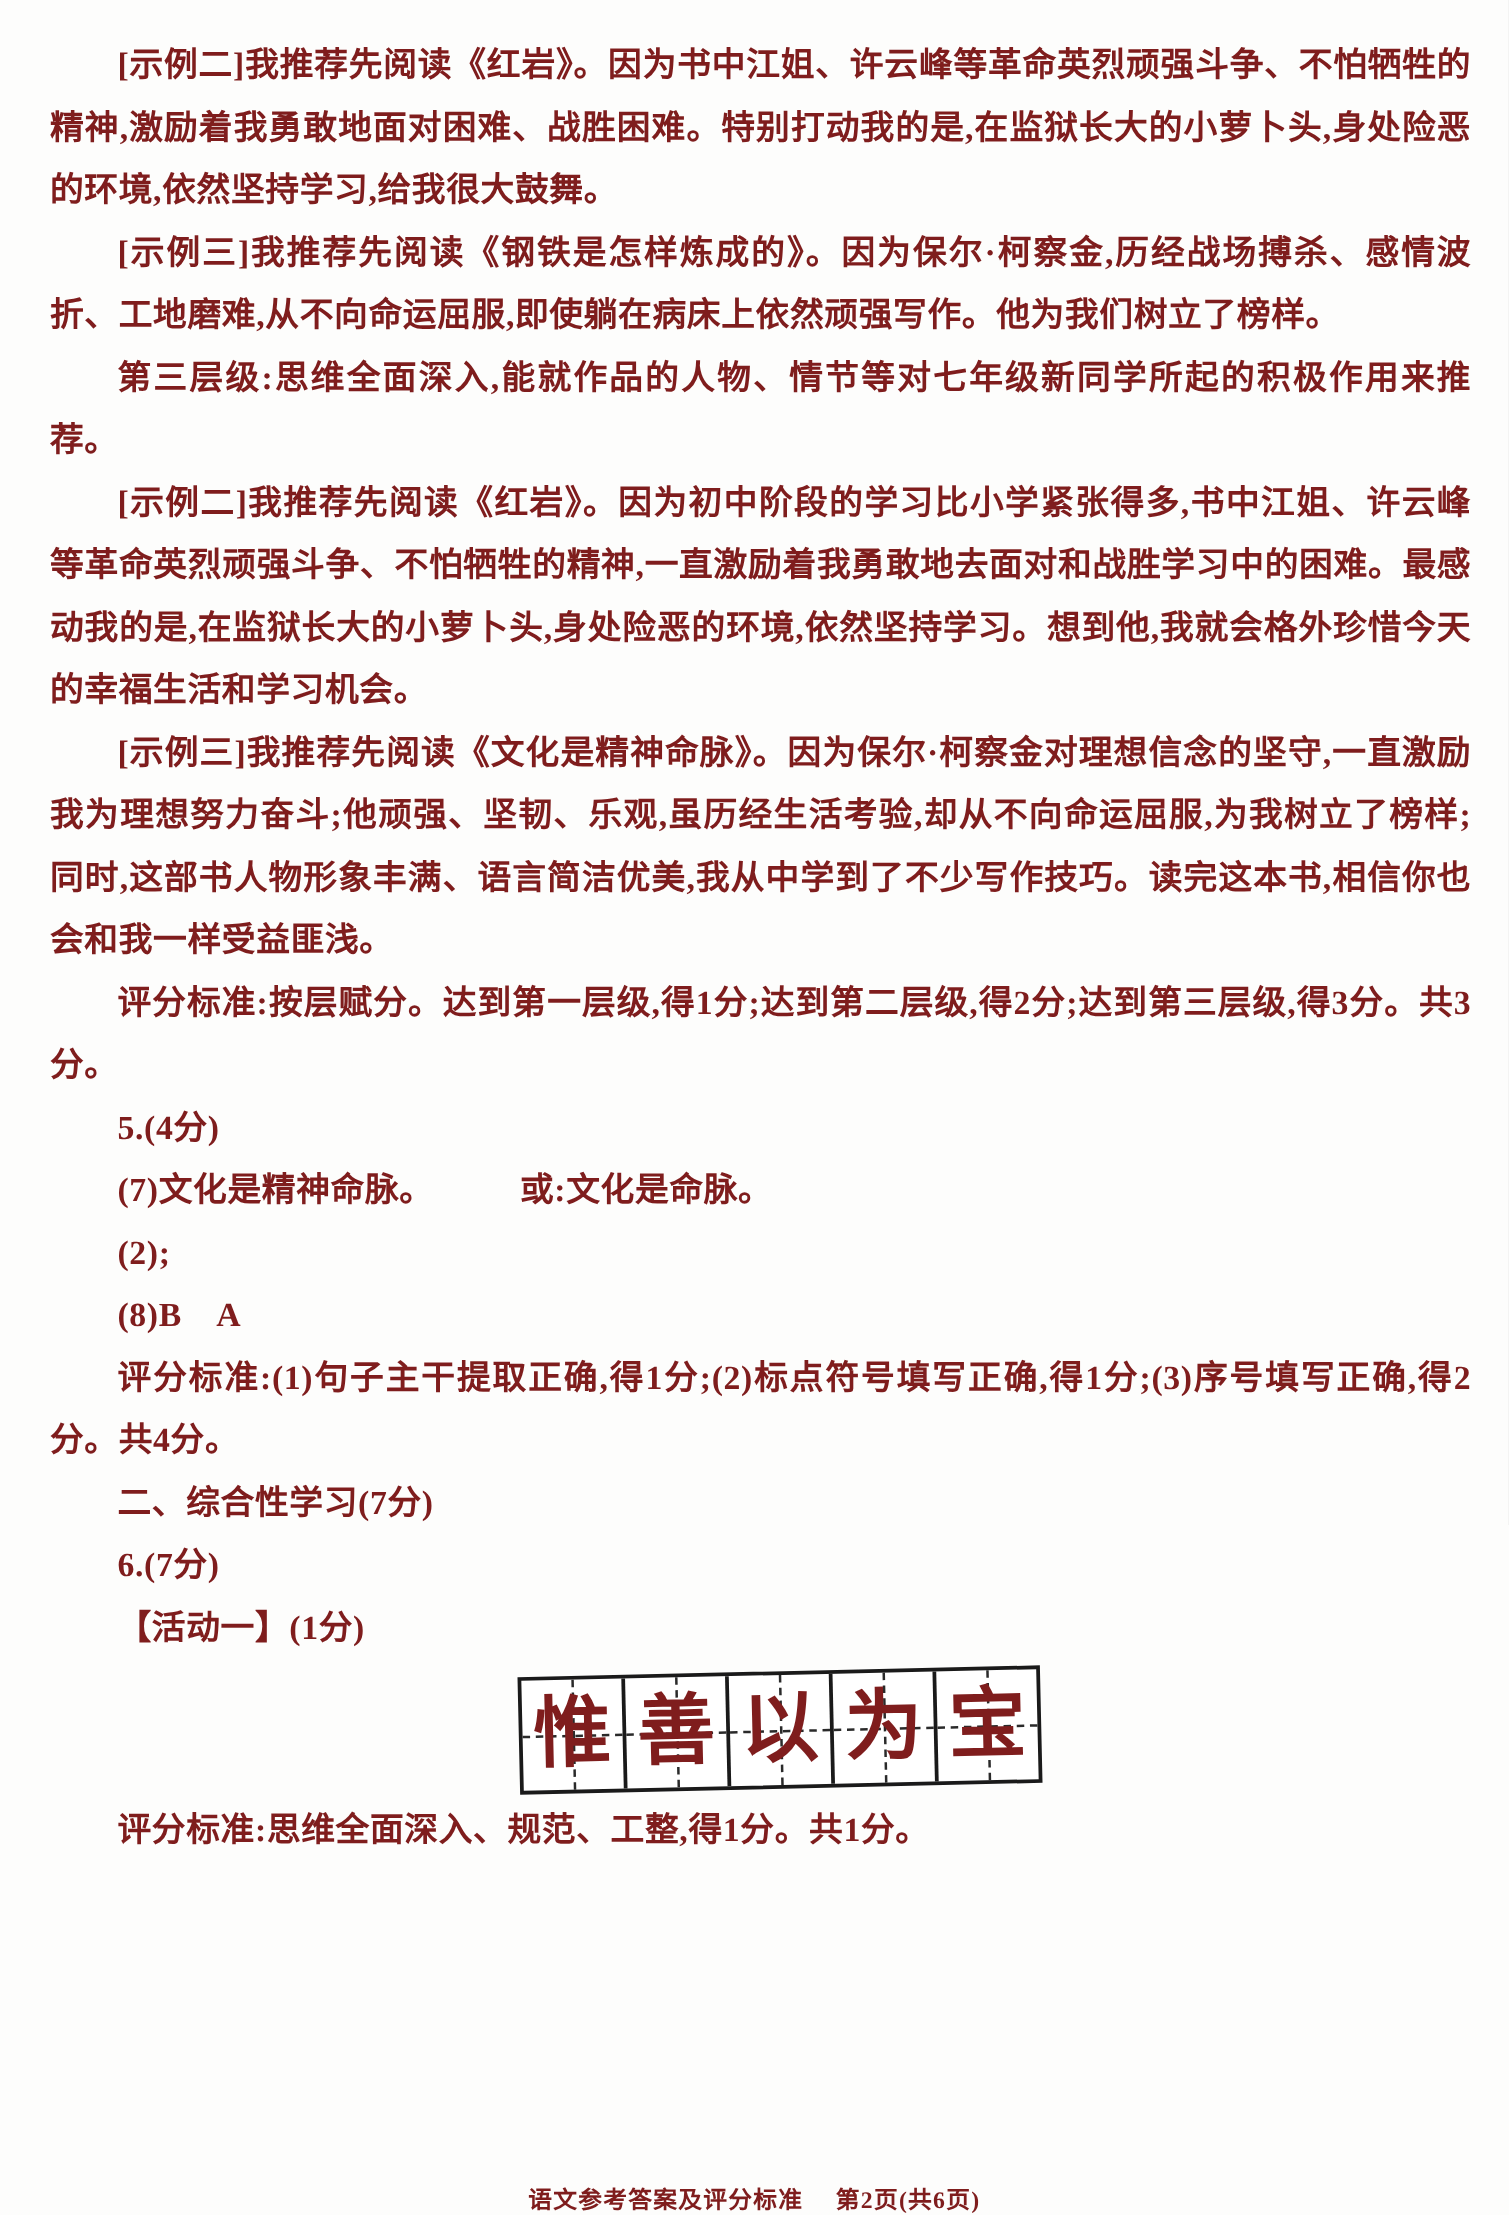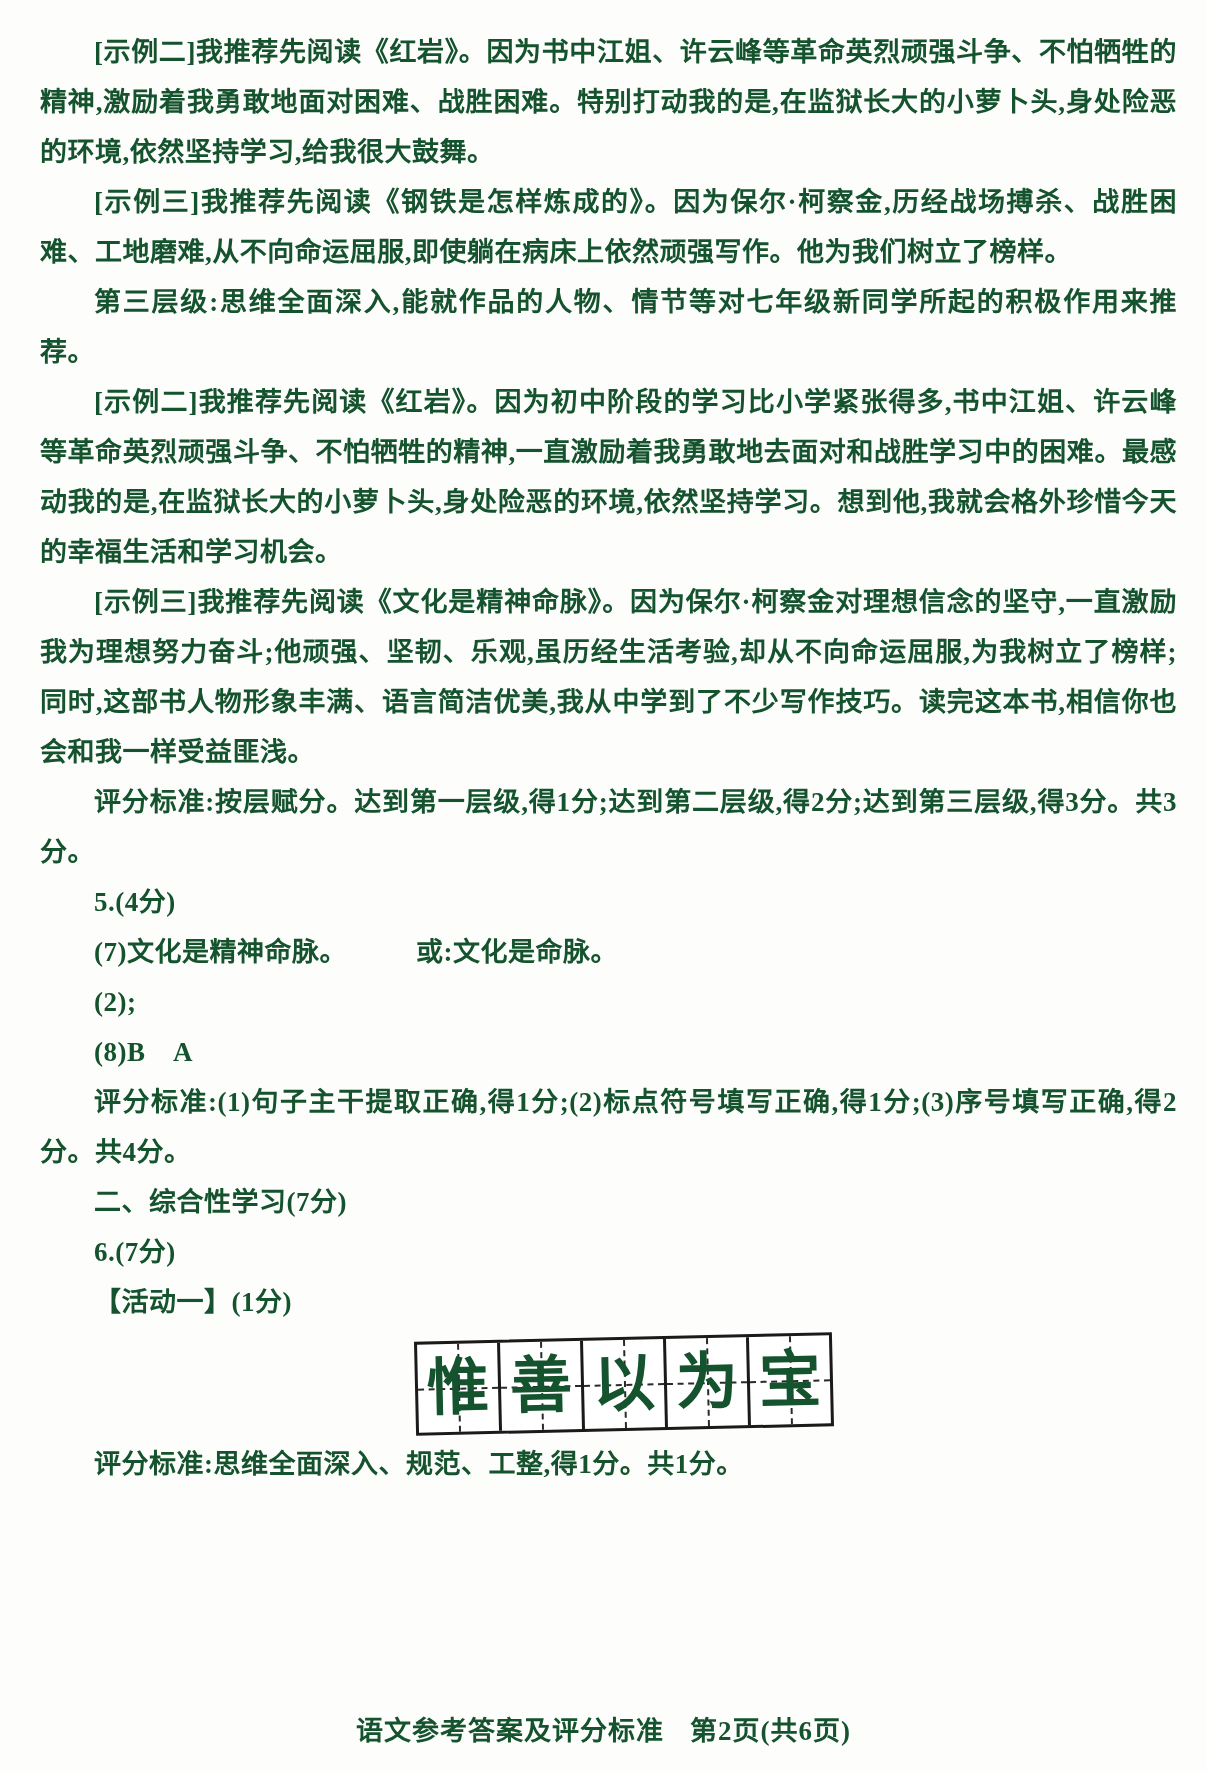--- a/index.html
+++ b/index.html
@@ -1,21 +1,21 @@
 <!DOCTYPE html>
 <html lang="zh-CN"><head>
 <meta charset="utf-8">
 <style>
   html,body{margin:0;padding:0;background:#e8e8e8;}
   .page{
     position:relative;
     width:1207px;height:1772px;
     margin:0 auto;
     background:#fdfdfc;
-    color:#14532d;
+    color:#7f1d1d;
     font-family:"Liberation Serif","DejaVu Serif",serif;
     overflow:hidden;
   }
   .textblock{
     padding:27px 30px 0 40px;
   }
   p.para{
     margin:0;
     font-size:27px;
     line-height:50px;
@@ -56,38 +56,38 @@
     content:"";position:absolute;top:0;bottom:0;left:50%;
     border-left:2px dashed #2a2a2a;
   }
   .han{
     position:relative;z-index:2;
     font-size:62px;line-height:1;
     font-weight:600;
     font-family:"Liberation Serif","DejaVu Serif",serif;
   }
   .footer{
-    position:absolute;left:0;right:0;bottom:24px;
+    position:absolute;left:0;right:0;bottom:0;
     text-align:center;
-    font-size:27px;
+    font-size:19px;
     font-weight:600;
     letter-spacing:1px;
     margin-top:12px;
   }
   .footer .pgap{margin-left:26px;}
 </style>
 </head>
 <body>
 
 <div class="page">
   <div class="textblock">
 
     <p class="para">[示例二]我推荐先阅读《红岩》。因为书中江姐、许云峰等革命英烈顽强斗争、不怕牺牲的精神,激励着我勇敢地面对困难、战胜困难。特别打动我的是,在监狱长大的小萝卜头,身处险恶的环境,依然坚持学习,给我很大鼓舞。</p>
 
-    <p class="para">[示例三]我推荐先阅读《钢铁是怎样炼成的》。因为保尔·柯察金,历经战场搏杀、战胜困难、工地磨难,从不向命运屈服,即使躺在病床上依然顽强写作。他为我们树立了榜样。</p>
+    <p class="para">[示例三]我推荐先阅读《钢铁是怎样炼成的》。因为保尔·柯察金,历经战场搏杀、感情波折、工地磨难,从不向命运屈服,即使躺在病床上依然顽强写作。他为我们树立了榜样。</p>
 
     <p class="para">第三层级:思维全面深入,能就作品的人物、情节等对七年级新同学所起的积极作用来推荐。</p>
 
 
     <p class="para">[示例二]我推荐先阅读《红岩》。因为初中阶段的学习比小学紧张得多,书中江姐、许云峰等革命英烈顽强斗争、不怕牺牲的精神,一直激励着我勇敢地去面对和战胜学习中的困难。最感动我的是,在监狱长大的小萝卜头,身处险恶的环境,依然坚持学习。想到他,我就会格外珍惜今天的幸福生活和学习机会。</p>
 
     <p class="para">[示例三]我推荐先阅读《文化是精神命脉》。因为保尔·柯察金对理想信念的坚守,一直激励我为理想努力奋斗;他顽强、坚韧、乐观,虽历经生活考验,却从不向命运屈服,为我树立了榜样;同时,这部书人物形象丰满、语言简洁优美,我从中学到了不少写作技巧。读完这本书,相信你也会和我一样受益匪浅。</p>
 
     <p class="para kai"><b class="label">评分标准:</b><span>按层赋分。达到第一层级,得1分;达到第二层级,得2分;达到第三层级,得3分。共3分。</span></p>
 

